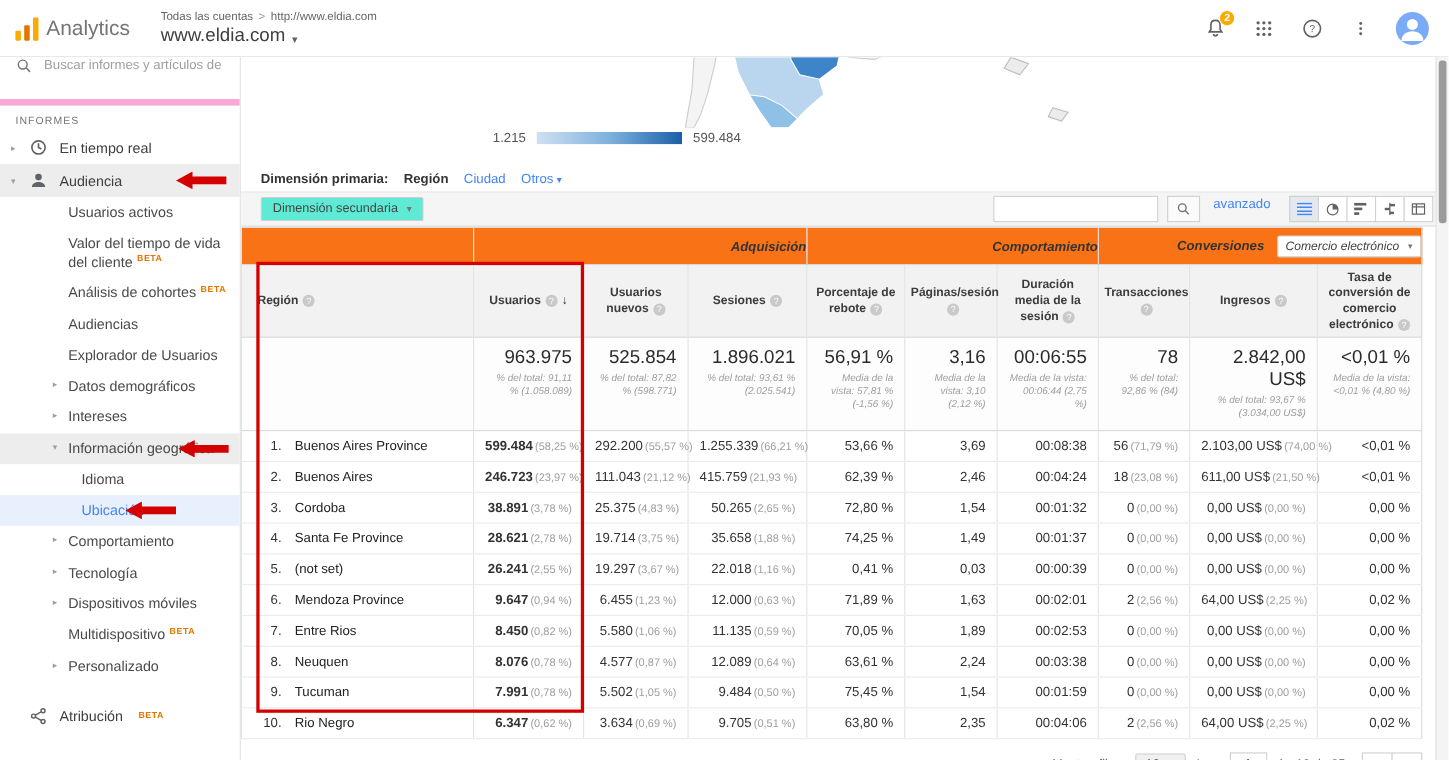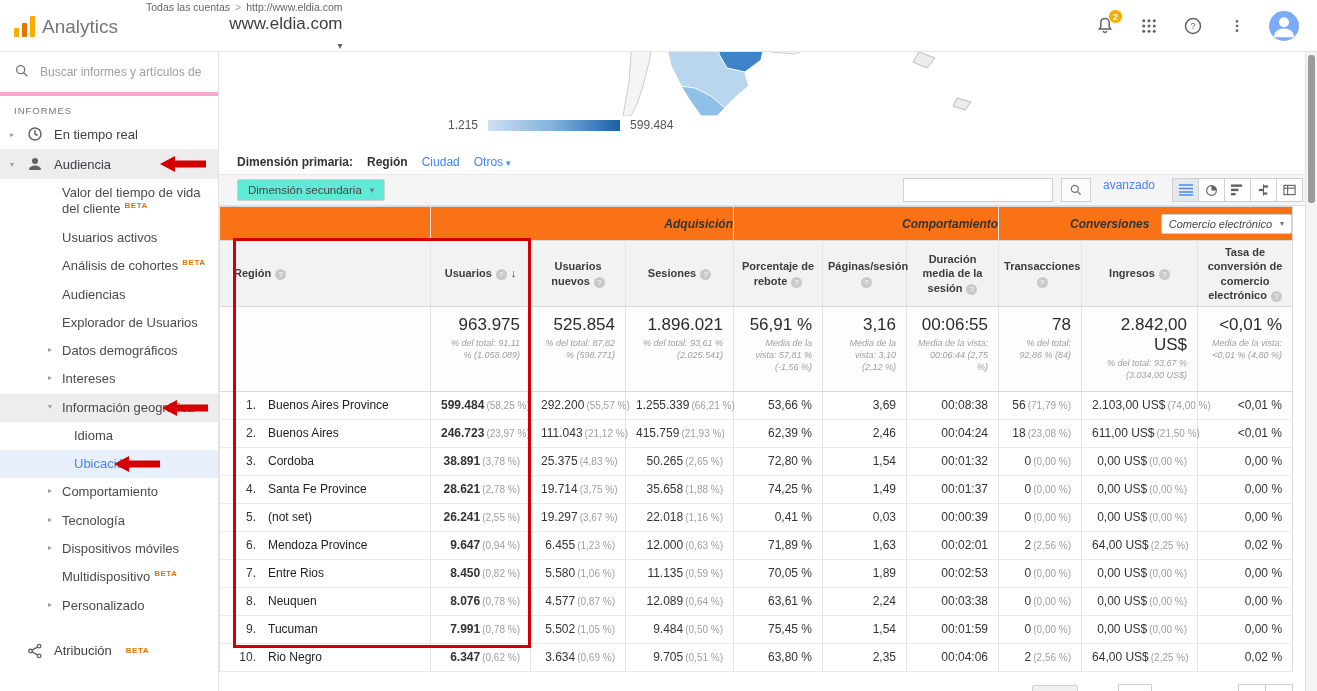--- a/index.html
+++ b/index.html
@@ -9,34 +9,34 @@
   
   .topbar { height:52px; display:flex; align-items:center; padding:0 18px 0 14px; border-bottom:1px solid #e6e6e6; background:#fff; }
   .logo { display:flex; align-items:flex-end; gap:7px; cursor:pointer; }
   .logo-bars { display:flex; align-items:flex-end; gap:3px; height:22px; }
   .logo-bars i { display:block; width:5px; background:#f9ab00; border-radius:1px; }
   .logo-bars .b1{ height:9px; } .logo-bars .b2{ height:14px; background:#e37400;} .logo-bars .b3{ height:21px; }
   .logo-text { font-size:19px; color:#757575; line-height:1; padding-bottom:1px; }
   .crumb-block { margin-left:28px; }
   .crumb-top { font-size:10.5px; color:#666; display:flex; gap:5px; }
   .crumb-top .sep { color:#999; }
-  .crumb-main { display:flex; align-items:flex-end; gap:6px; font-size:17px; color:#3c4043; margin-top:1px; cursor:pointer;flex-direction:column; }
+  .crumb-main { display:flex; align-items:flex-end; gap:6px; font-size:17px; color:#3c4043; margin-top:1px; cursor:pointer; }
   .crumb-main .caret { font-size:10px; color:#5f6368; }
   .topbar-right { margin-left:auto; display:flex; align-items:center; gap:20px; }
   .tb-icon { position:relative; width:24px; height:24px; display:flex; align-items:center; justify-content:center; cursor:pointer; }
   .badge { position:absolute; top:-5px; right:-6px; min-width:15px; height:15px; border-radius:8px; background:#f9ab00; color:#fff; font-size:9.5px; font-weight:bold; display:flex; align-items:center; justify-content:center; border:1px solid #fff; }
   .avatar { width:30px; height:30px; border-radius:50%; background:#7baaf7; display:flex; align-items:center; justify-content:center; cursor:pointer; overflow:hidden; }
 
   
   .page-body { display:flex; height:639px; }
   .sidebar { width:219px; flex-shrink:0; border-right:1px solid #e2e2e2; background:#fff; overflow:hidden; font-size:13px; }
   .content { position:relative; flex:1; overflow:hidden; background:#fff; }
 
   
-  .side-search { height:44px; display:flex; align-items:center; gap:10px; padding:0 14px; border-bottom:4px solid #f9a8d4; }
+  .side-search { height:44px; display:flex; align-items:flex-start; gap:10px; padding:0 14px; border-bottom:6px solid #f9a8d4; }
   .side-search input { border:0; outline:0; flex:1; font-size:12px; color:#444; font-family:inherit; }
   .side-search input::placeholder { color:#9e9e9e; }
   .side-section { padding:9px 14px 3px; font-size:9.5px; letter-spacing:1px; color:#757575; }
   .nav-item { position:relative; display:flex; align-items:center; gap:10px; height:30px; padding-left:8px; cursor:pointer; color:#3c4043; }
   .nav-item .row-caret { width:8px; font-size:8px; color:#9e9e9e; text-align:center; }
   .nav-item.gray { background:#ededed; }
   .nav-icon { width:18px; height:18px; flex-shrink:0; }
   .subnav { }
   .subitem { position:relative; padding:6px 8px 6px 62px; color:#4a4a4a; cursor:pointer; line-height:1.25; }
   .subitem .caret-mini { position:absolute; left:48px; top:8px; font-size:8px; color:#9e9e9e; }
@@ -215,22 +215,22 @@
               <path d="M4 20c0-4 4-6 8-6s8 2 8 6" fill="#5f6368"></path>
             </svg>
         </span>
         <span>Audiencia</span>
         <svg class="annot-arrow arrow-audiencia" viewBox="0 0 46 16">
             <polygon points="0,8 15,0 15,4.5 46,4.5 46,11.5 15,11.5 15,16" fill="#d40000"></polygon>
           </svg>
       </div>
 
       <div class="subnav">
+          <div class="subitem"><span>Usuarios activos</span></div>
           <div class="subitem"><span>Valor del tiempo de vida del cliente</span><span class="beta">BETA</span></div>
-          <div class="subitem"><span>Usuarios activos</span></div>
           <div class="subitem"><span>Análisis de cohortes</span><span class="beta">BETA</span></div>
           <div class="subitem"><span>Audiencias</span></div>
           <div class="subitem"><span>Explorador de Usuarios</span></div>
           <div class="subitem"><span class="caret-mini">▸</span><span>Datos demográficos</span></div>
           <div class="subitem"><span class="caret-mini">▸</span><span>Intereses</span></div>
           <div class="subitem highlight"><span class="caret-mini">▾</span><span>Información geográfica</span><svg viewBox="0 0 46 16" class="annot-arrow arrow-geo">
               <polygon points="0,8 15,0 15,4.5 46,4.5 46,11.5 15,11.5 15,16" fill="#d40000"></polygon>
             </svg></div>
           <div class="subitem indent2"><span>Idioma</span></div>
           <div class="subitem indent2 selected"><span>Ubicación</span><svg viewBox="0 0 46 16" class="annot-arrow arrow-ubicacion">

